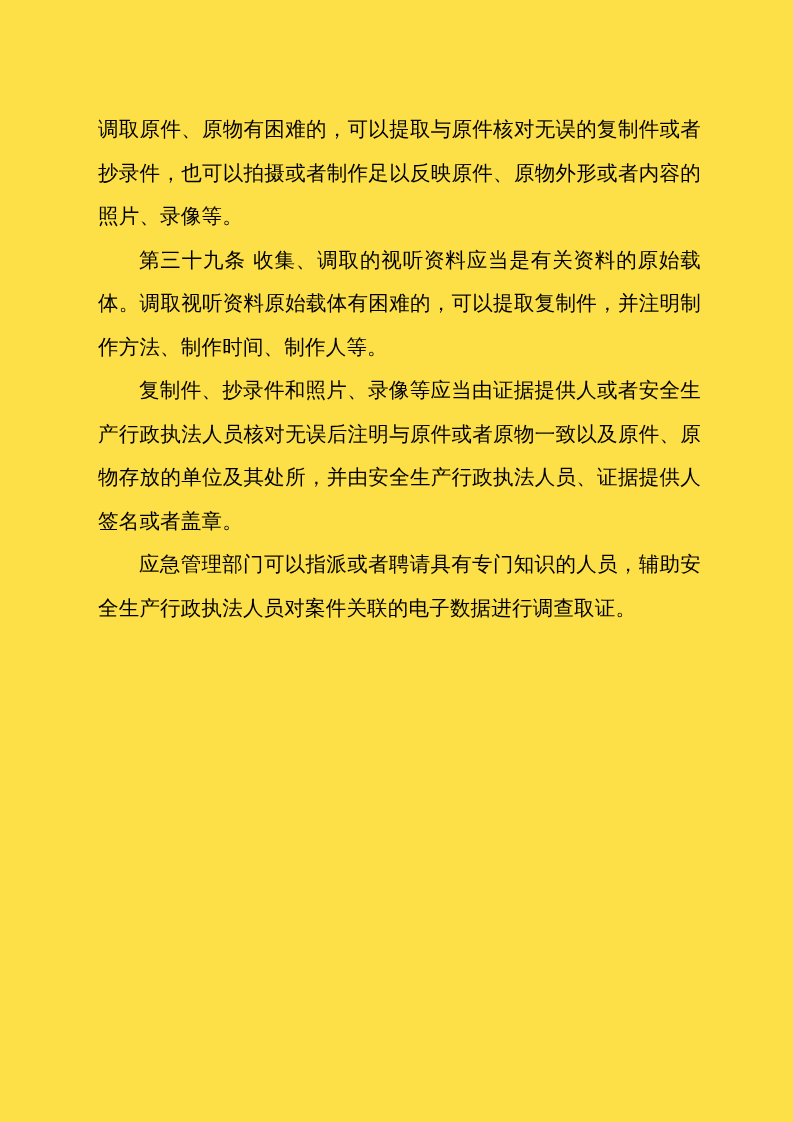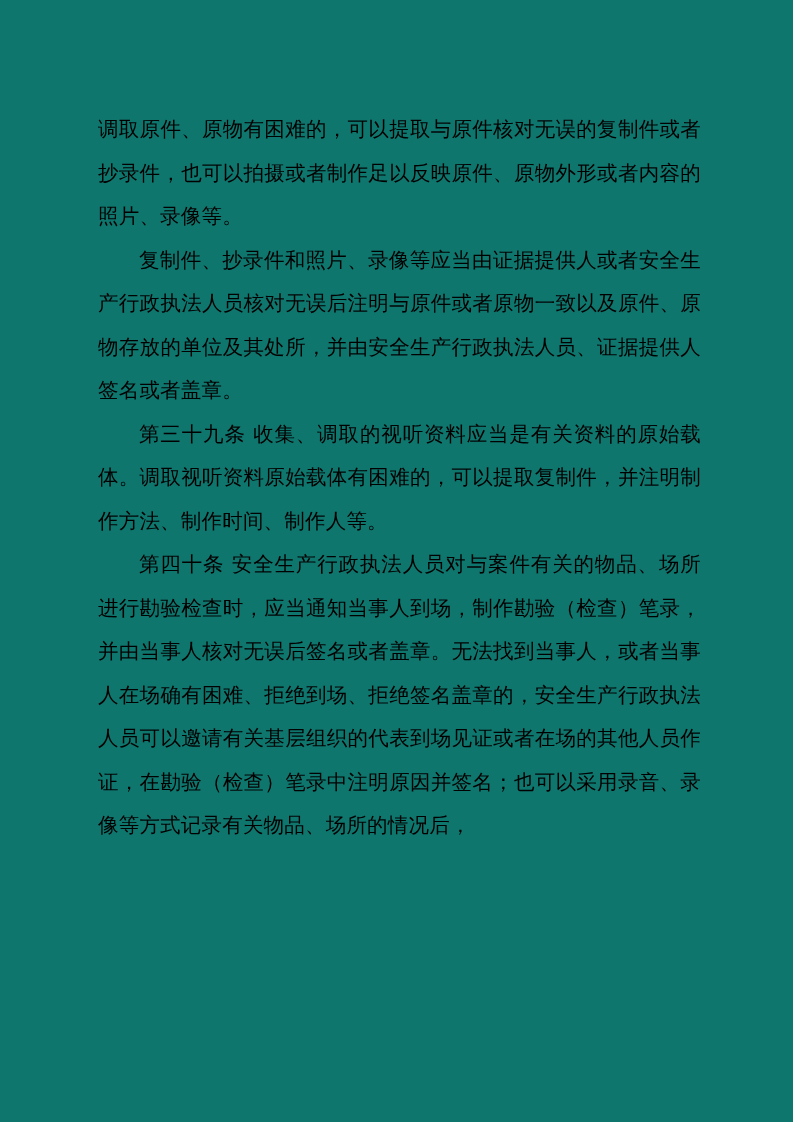--- a/index.html
+++ b/index.html
@@ -10,21 +10,21 @@
   body {
     width: 793px;
     height: 1122px;
     font-family: "DejaVu Serif", "Liberation Serif", serif;
     color: #000000;
   }
   .page {
     position: relative;
     width: 793px;
     height: 1122px;
-    background: #0f766e;
+    background: #fde047;
     box-sizing: border-box;
     padding: 108px 92px 90px 98px;
   }
   .doc-body {
     font-size: 20.5px;
     line-height: 43.5px;
     text-align: justify;
     text-justify: inter-ideograph;
     letter-spacing: 0.2px;
   }
@@ -36,17 +36,17 @@
   .para.indent {
     text-indent: 41px;
   }
 </style>
 </head>
 <body>
 
 <div class="page">
   <div class="doc-body">
     <p class="para">调取原件、原物有困难的，可以提取与原件核对无误的复制件或者抄录件，也可以拍摄或者制作足以反映原件、原物外形或者内容的照片、录像等。</p>
+    <p class="para indent">第三十九条 收集、调取的视听资料应当是有关资料的原始载体。调取视听资料原始载体有困难的，可以提取复制件，并注明制作方法、制作时间、制作人等。</p>
     <p class="para indent">复制件、抄录件和照片、录像等应当由证据提供人或者安全生产行政执法人员核对无误后注明与原件或者原物一致以及原件、原物存放的单位及其处所，并由安全生产行政执法人员、证据提供人签名或者盖章。</p>
-    <p class="para indent">第三十九条 收集、调取的视听资料应当是有关资料的原始载体。调取视听资料原始载体有困难的，可以提取复制件，并注明制作方法、制作时间、制作人等。</p>
-    <p class="para indent">第四十条 安全生产行政执法人员对与案件有关的物品、场所进行勘验检查时，应当通知当事人到场，制作勘验（检查）笔录，并由当事人核对无误后签名或者盖章。无法找到当事人，或者当事人在场确有困难、拒绝到场、拒绝签名盖章的，安全生产行政执法人员可以邀请有关基层组织的代表到场见证或者在场的其他人员作证，在勘验（检查）笔录中注明原因并签名；也可以采用录音、录像等方式记录有关物品、场所的情况后，</p>
+    <p class="para indent">应急管理部门可以指派或者聘请具有专门知识的人员，辅助安全生产行政执法人员对案件关联的电子数据进行调查取证。</p>
   </div>
 </div>
 
 </body></html>

